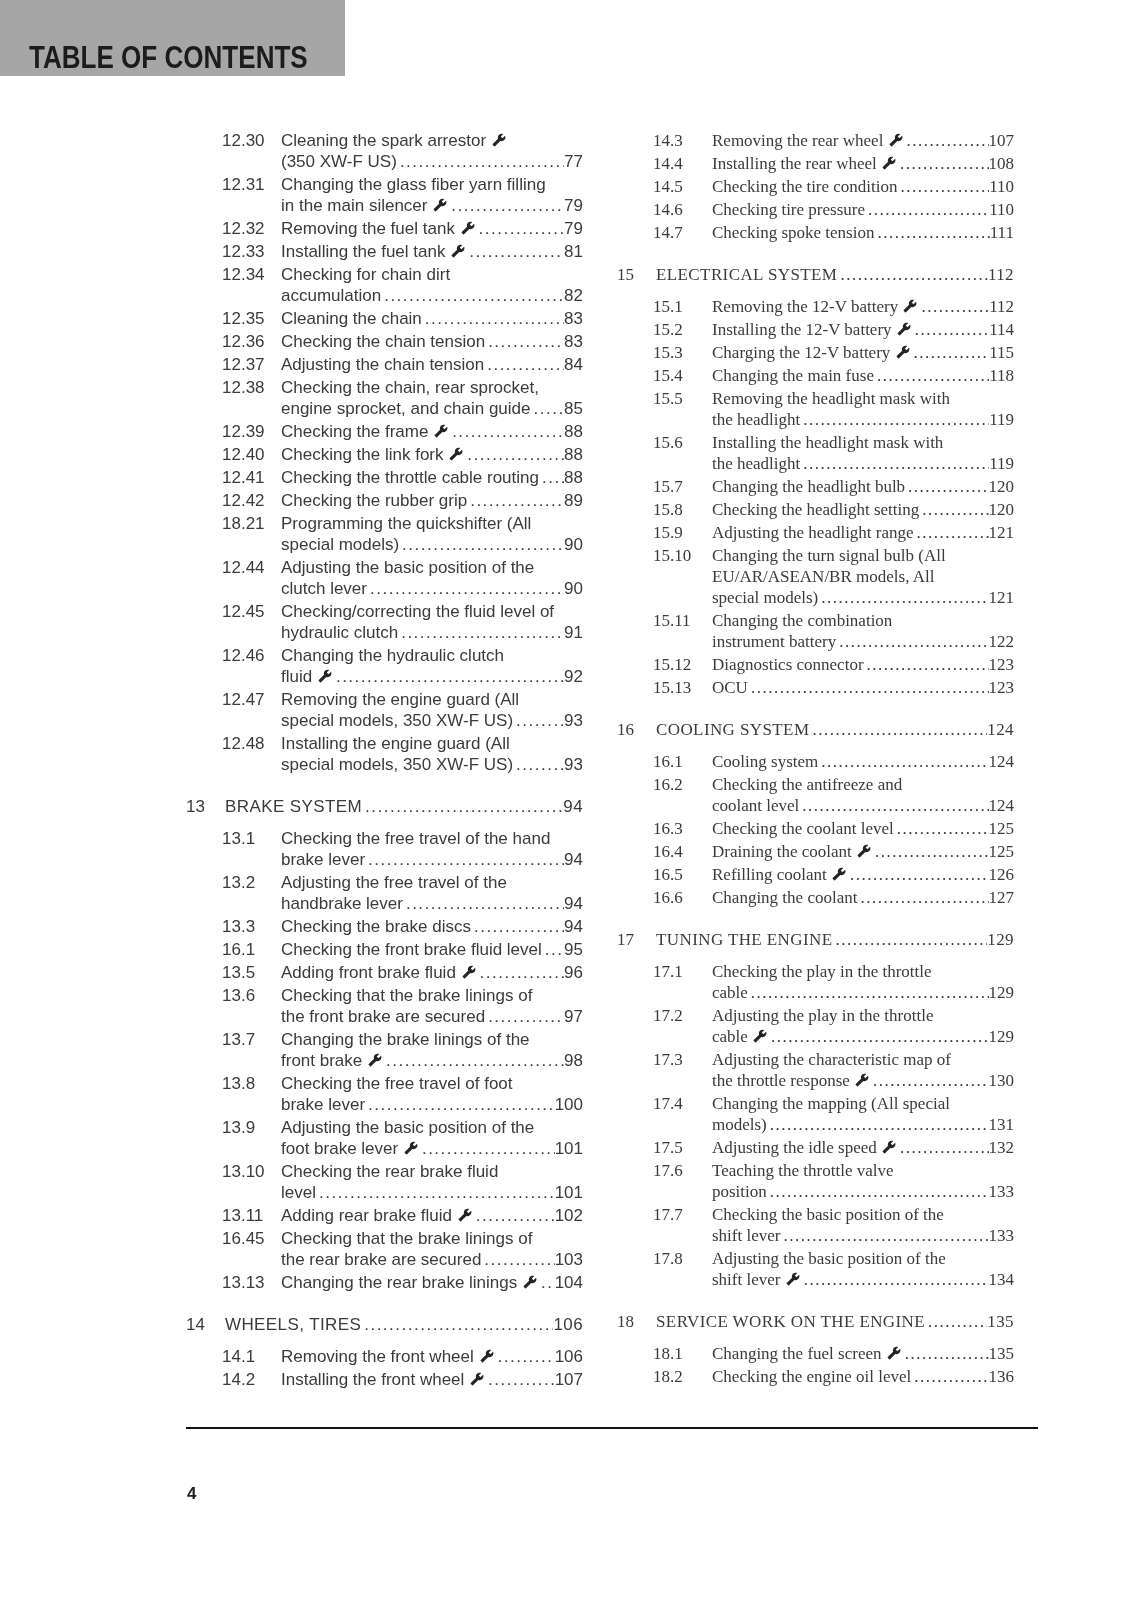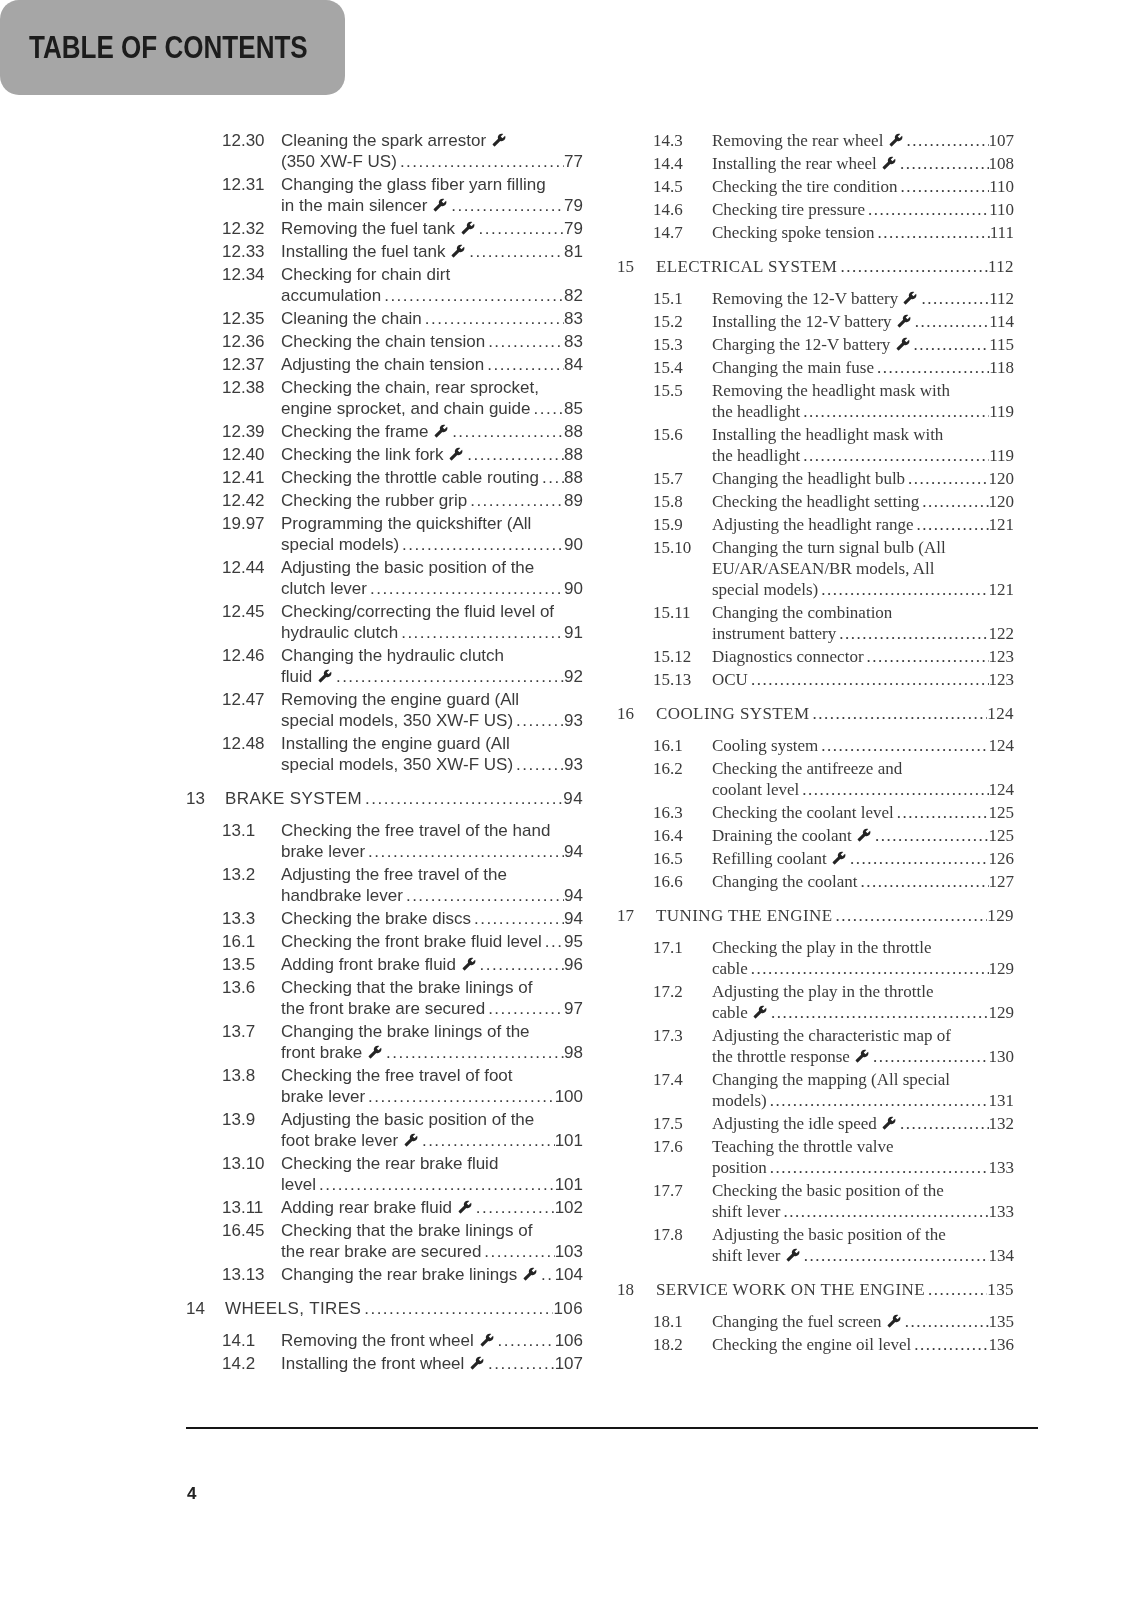--- a/index.html
+++ b/index.html
@@ -7,25 +7,24 @@
     position: relative;
     width: 1130px;
     height: 1600px;
     background: #ffffff;
     overflow: hidden;
     font-family: "Liberation Sans", sans-serif;
   }
   .header-box {
     position: absolute;
     left: 0; top: 0;
-    width: 345px; height: 95px;
+    width: 345px; height: 76px;
     background: var(--header_bg, #a6a6a6);
     display: flex;
-    align-items: center;
-    border-radius: 19px;
+    align-items: flex-end;
   }
   .header-title {
     font-size: 31px;
     font-weight: 700;
     color: var(--header_text, #1c1c1c);
     transform: scaleX(0.84);
     transform-origin: 0 50%;
     margin-left: 29px;
     white-space: nowrap;
   }
@@ -35,21 +34,21 @@
     width: 397px;
     color: var(--body_text, #3b3b3b);
     font-size: 17px;
     line-height: 21px;
   }
   .col.left  { left: 186px; }
   .col.right { left: 617px; font-family: Liberation Serif, serif; }
   .entry { display: flex; margin-bottom: 2px; }
   .entry.section { padding-left: 36px; }
   .entry.section .num { flex: 0 0 59px; }
-  .entry.chapter { margin: 13px 0 11px 0; }
+  .entry.chapter { margin: 21px 0 11px 0; }
   .entry.chapter .num { flex: 0 0 39px; }
   .entry.chapter .body { letter-spacing: 0.4px; text-align: center; }
   .num { flex-shrink: 0; }
   .body { flex: 1; min-width: 0; }
   .line { white-space: pre; }
   .lastline { display: flex; align-items: baseline; }
   .txt { white-space: pre; flex: 0 0 auto; }
   .dots {
     flex: 1 1 6px;
     min-width: 0;
@@ -225,21 +224,21 @@
           <span class="num">12.42</span>
           <div class="body">
             <div class="lastline">
               <span class="txt">Checking the rubber grip</span>
               <span class="dots">..............................................................................................................</span>
               <span class="pg">89</span>
             </div>
           </div>
         </div>
         <div class="entry section">
-          <span class="num">19.97</span>
+          <span class="num">18.21</span>
           <div class="body">
             <div class="line">Programming the quickshifter (All</div>
             <div class="lastline">
               <span class="txt">special models)</span>
               <span class="dots">..............................................................................................................</span>
               <span class="pg">90</span>
             </div>
           </div>
         </div>
         <div class="entry section">

